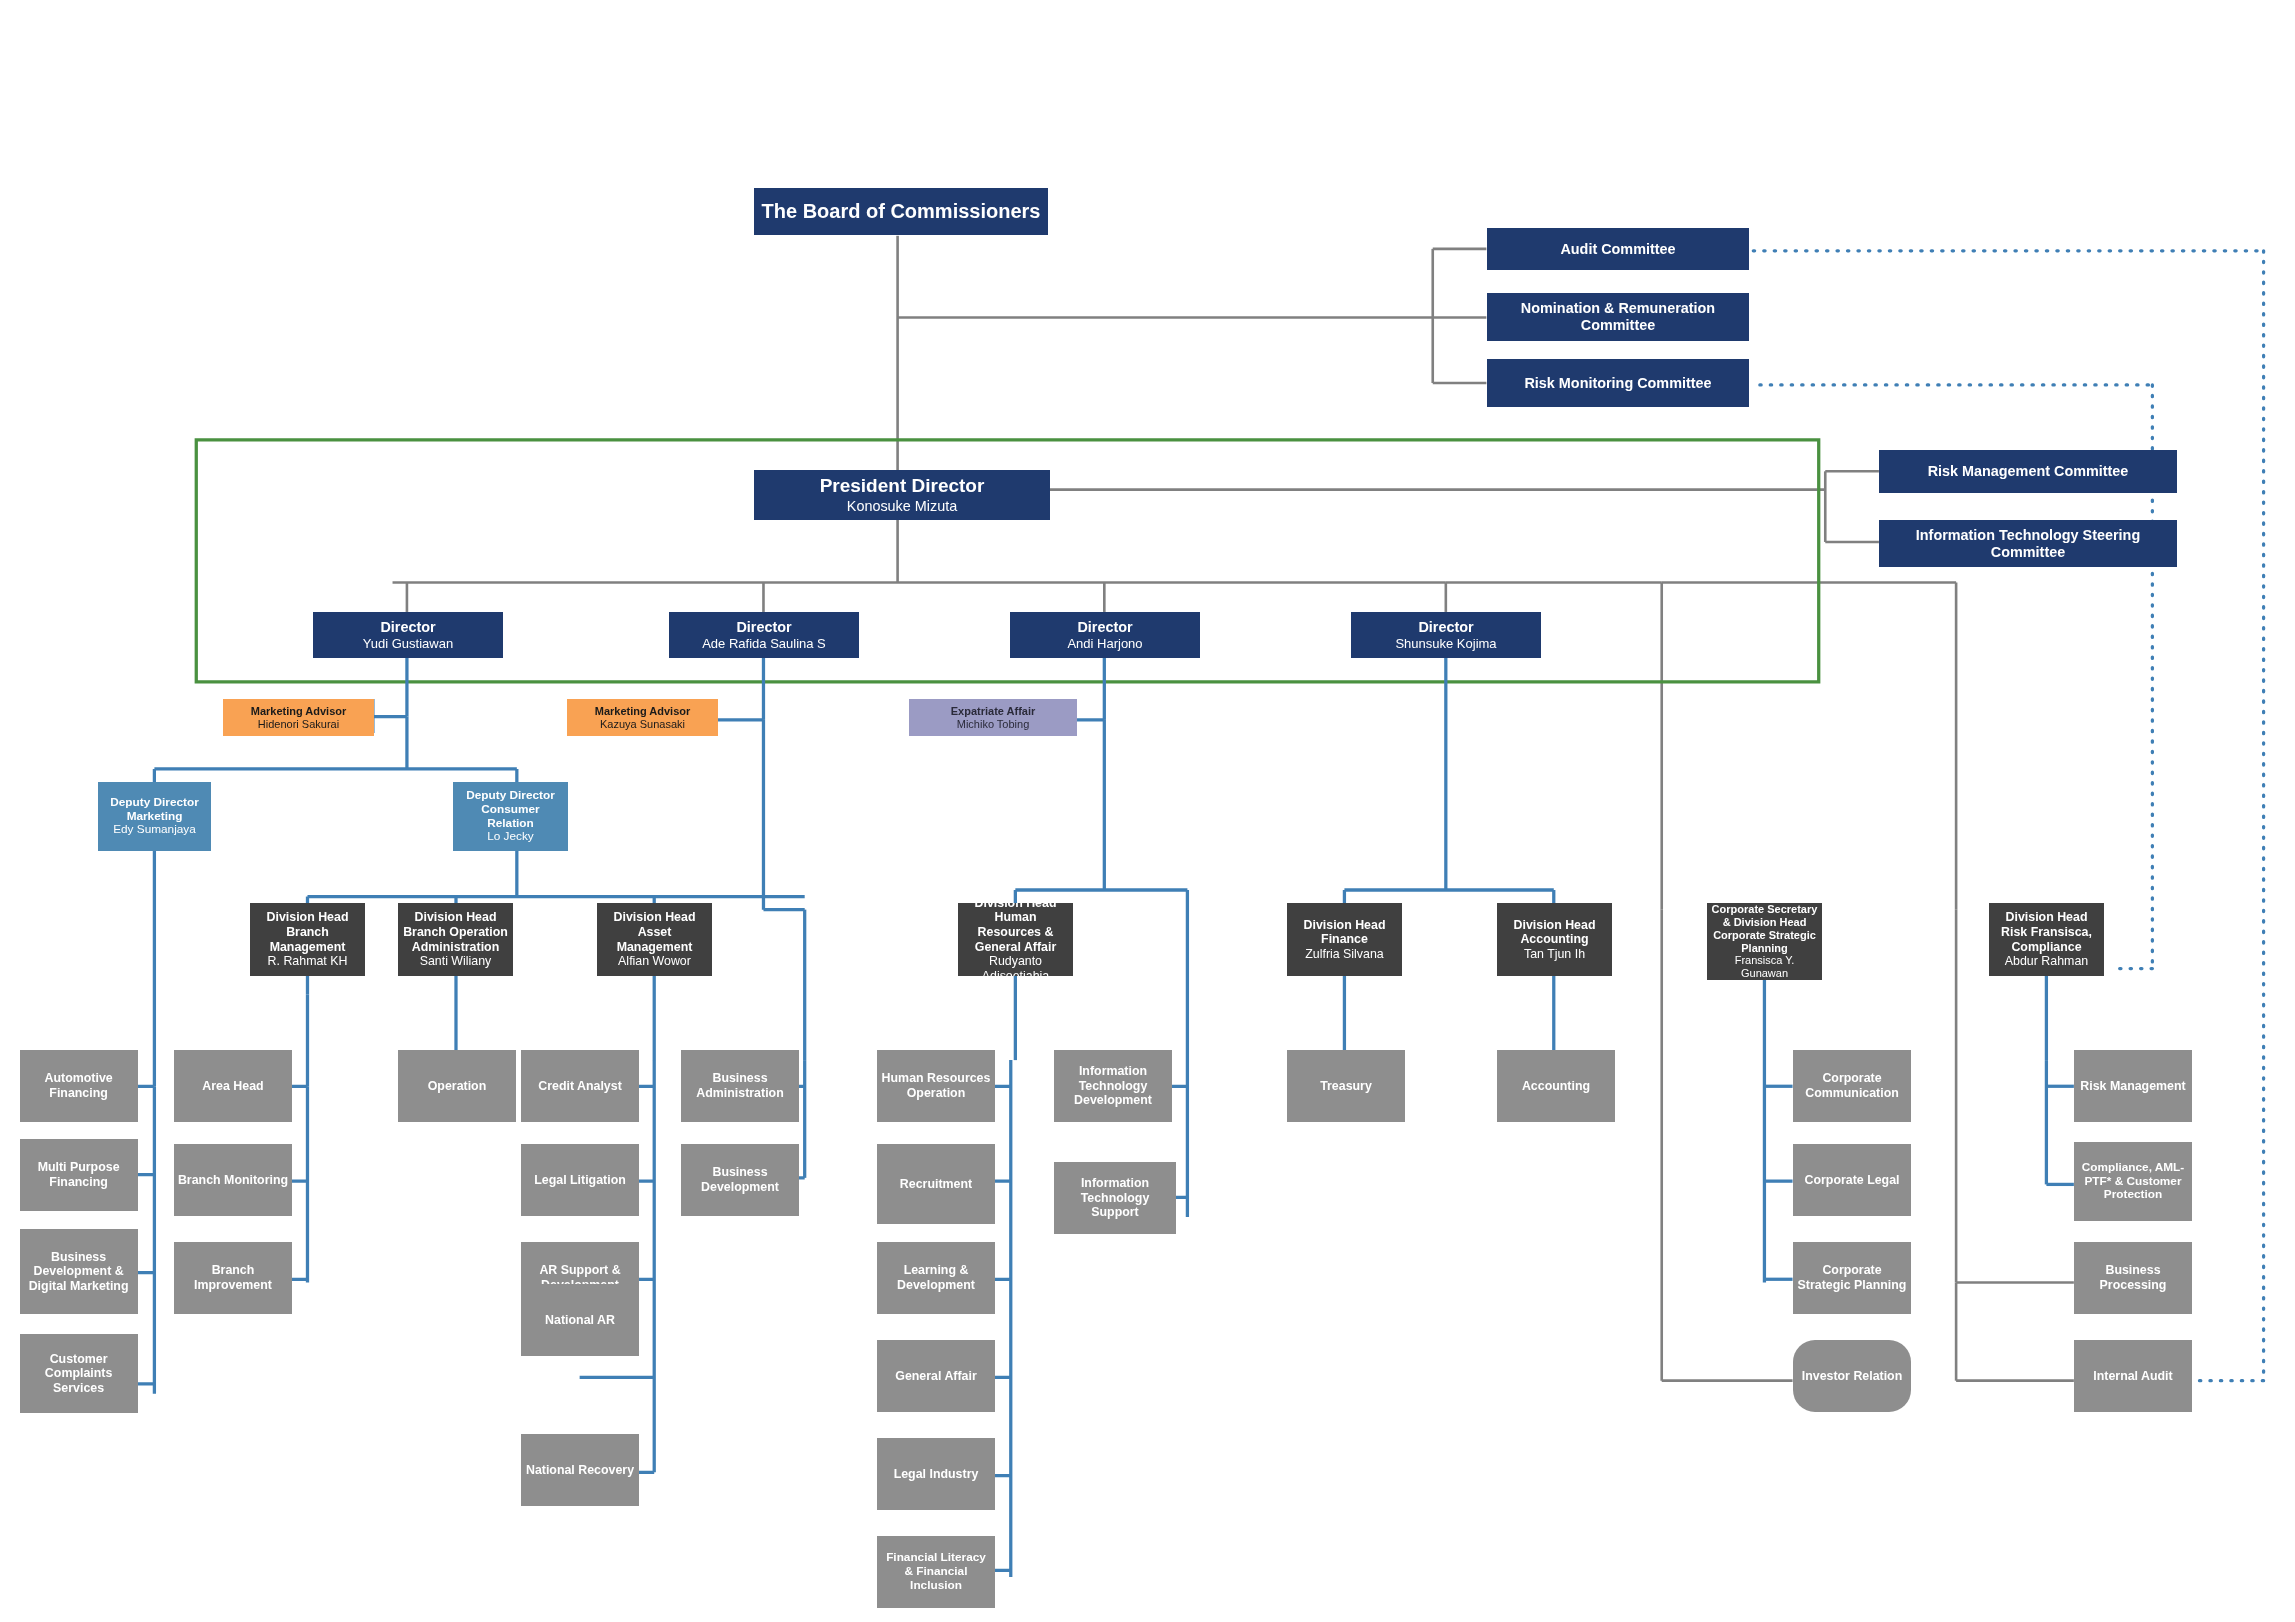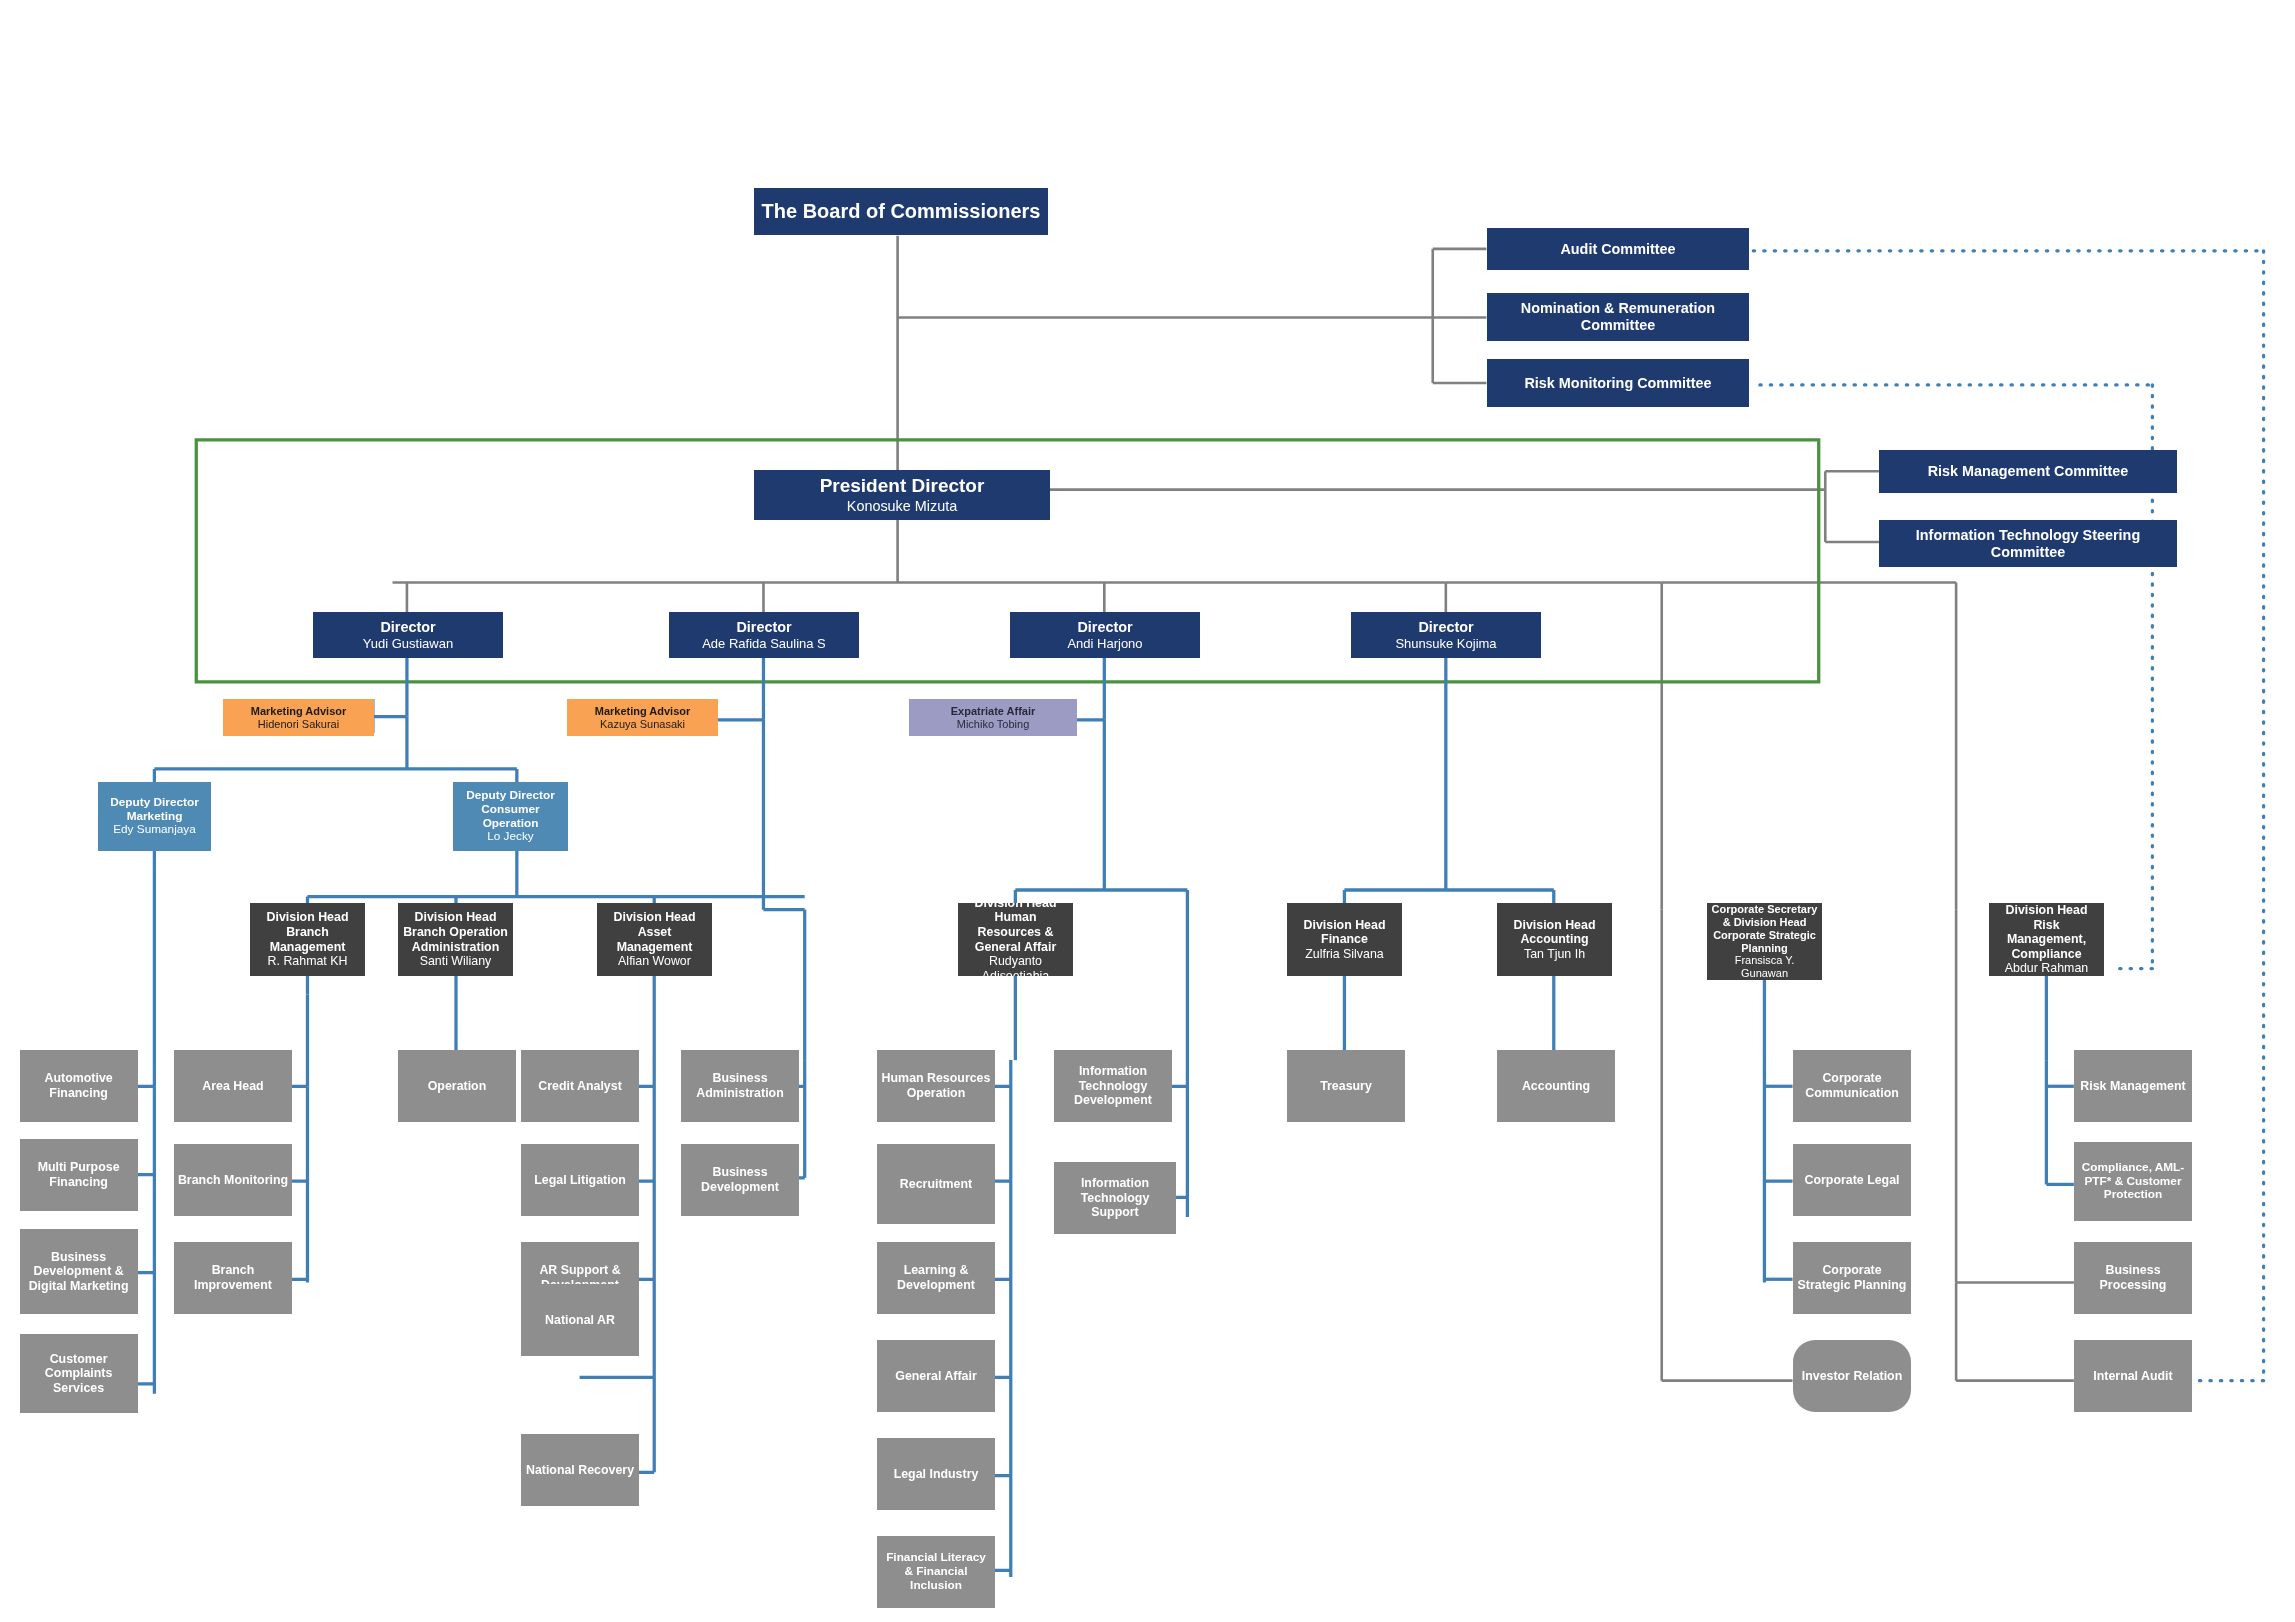--- a/index.html
+++ b/index.html
@@ -227,21 +227,21 @@
     <span class="t-name">Michiko Tobing</span>
   </div>
 
   <div class="node s-steel pad" style="left:98px;top:782px;width:113px;height:69px;">
     <span class="t-title">Deputy Director</span>
     <span class="t-title">Marketing</span>
     <span class="t-name">Edy Sumanjaya</span>
   </div>
   <div class="node s-steel pad" style="left:453px;top:782px;width:115px;height:69px;">
     <span class="t-title">Deputy Director</span>
-    <span class="t-title">Consumer Operation</span>
+    <span class="t-title">Consumer Relation</span>
     <span class="t-name">Lo Jecky</span>
   </div>
 
   <div class="node s-dark pad" style="left:250px;top:903px;width:115px;height:73px;">
     <span class="t-title">Division Head</span>
     <span class="t-title">Branch Management</span>
     <span class="t-name">R. Rahmat KH</span>
   </div>
   <div class="node s-dark pad" style="left:398px;top:903px;width:115px;height:73px;">
     <span class="t-title">Division Head</span>
@@ -268,21 +268,21 @@
     <span class="t-title">Accounting</span>
     <span class="t-name">Tan Tjun Ih</span>
   </div>
   <div class="node s-dark pad" style="left:1707px;top:903px;width:115px;height:77px;font-size:11px;">
     <span class="t-title">Corporate Secretary &amp;  Division Head</span>
     <span class="t-title">Corporate Strategic Planning</span>
     <span class="t-name">Fransisca Y. Gunawan</span>
   </div>
   <div class="node s-dark pad" style="left:1989px;top:903px;width:115px;height:73px;">
     <span class="t-title">Division Head</span>
-    <span class="t-title">Risk Management, Compliance</span>
+    <span class="t-title">Risk Fransisca, Compliance</span>
     <span class="t-name">Abdur Rahman</span>
   </div>
 
   <div class="node s-gray small pad" style="left:19.6px;top:1050px;width:118px;height:72px;">
     <span>Automotive Financing</span>
   </div>
   <div class="node s-gray small pad" style="left:19.6px;top:1139px;width:118px;height:72px;">
     <span>Multi Purpose Financing</span>
   </div>
   <div class="node s-gray small pad" style="left:19.6px;top:1229px;width:118px;height:85px;">

